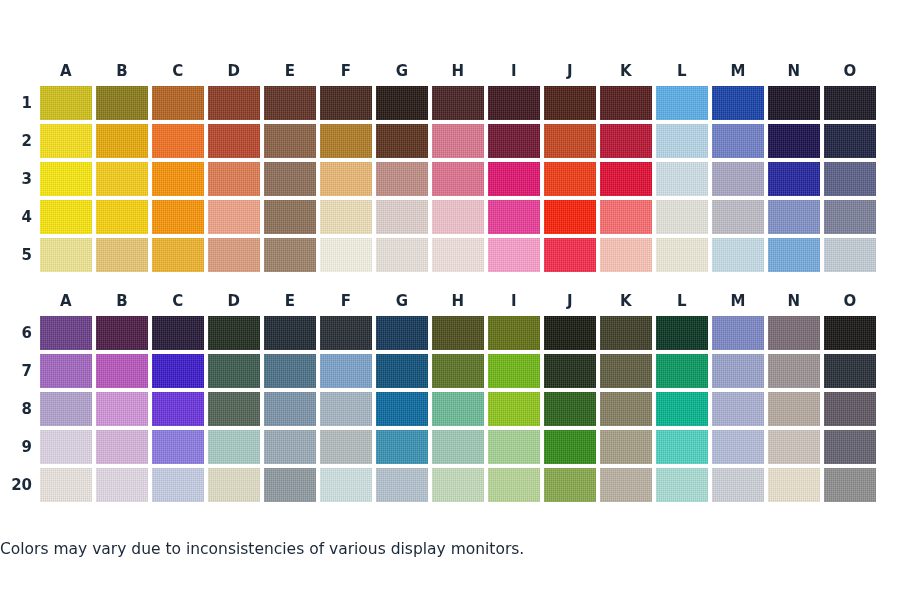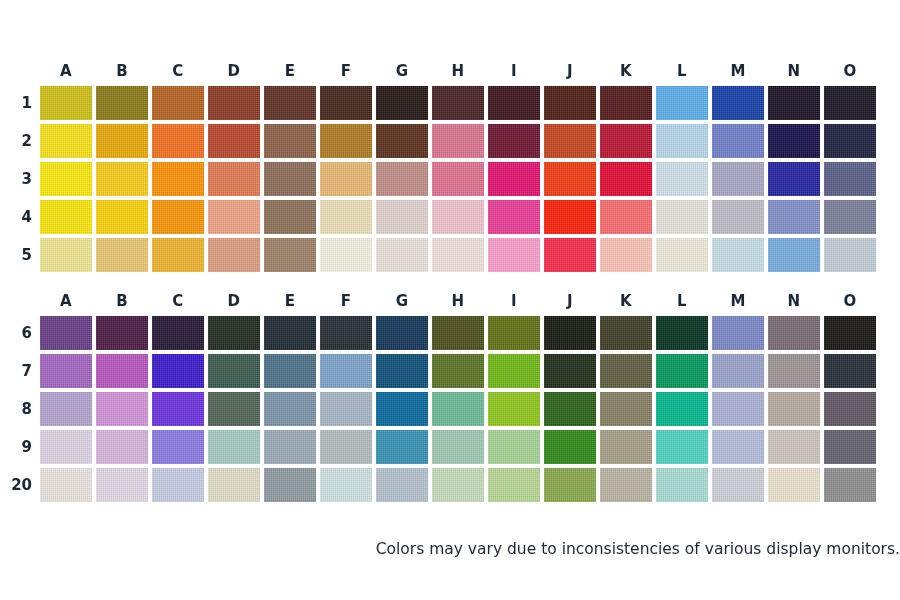--- a/index.html
+++ b/index.html
@@ -98,21 +98,21 @@
         rgba(0,0,0,0.045) 2px
       );
     pointer-events: none;
   }
 
   
   .footer-note {
     position: absolute;
     left: 0;
     width: 900px;
-    text-align: right;
+    text-align: left;
     color: #1b2838;
     font-size: 15.5px;
     line-height: 27px;
   }
   #footer-block { top: 536px; }
   .footer-line { display: block; }
 </style>
 </head>
 <body>
 

